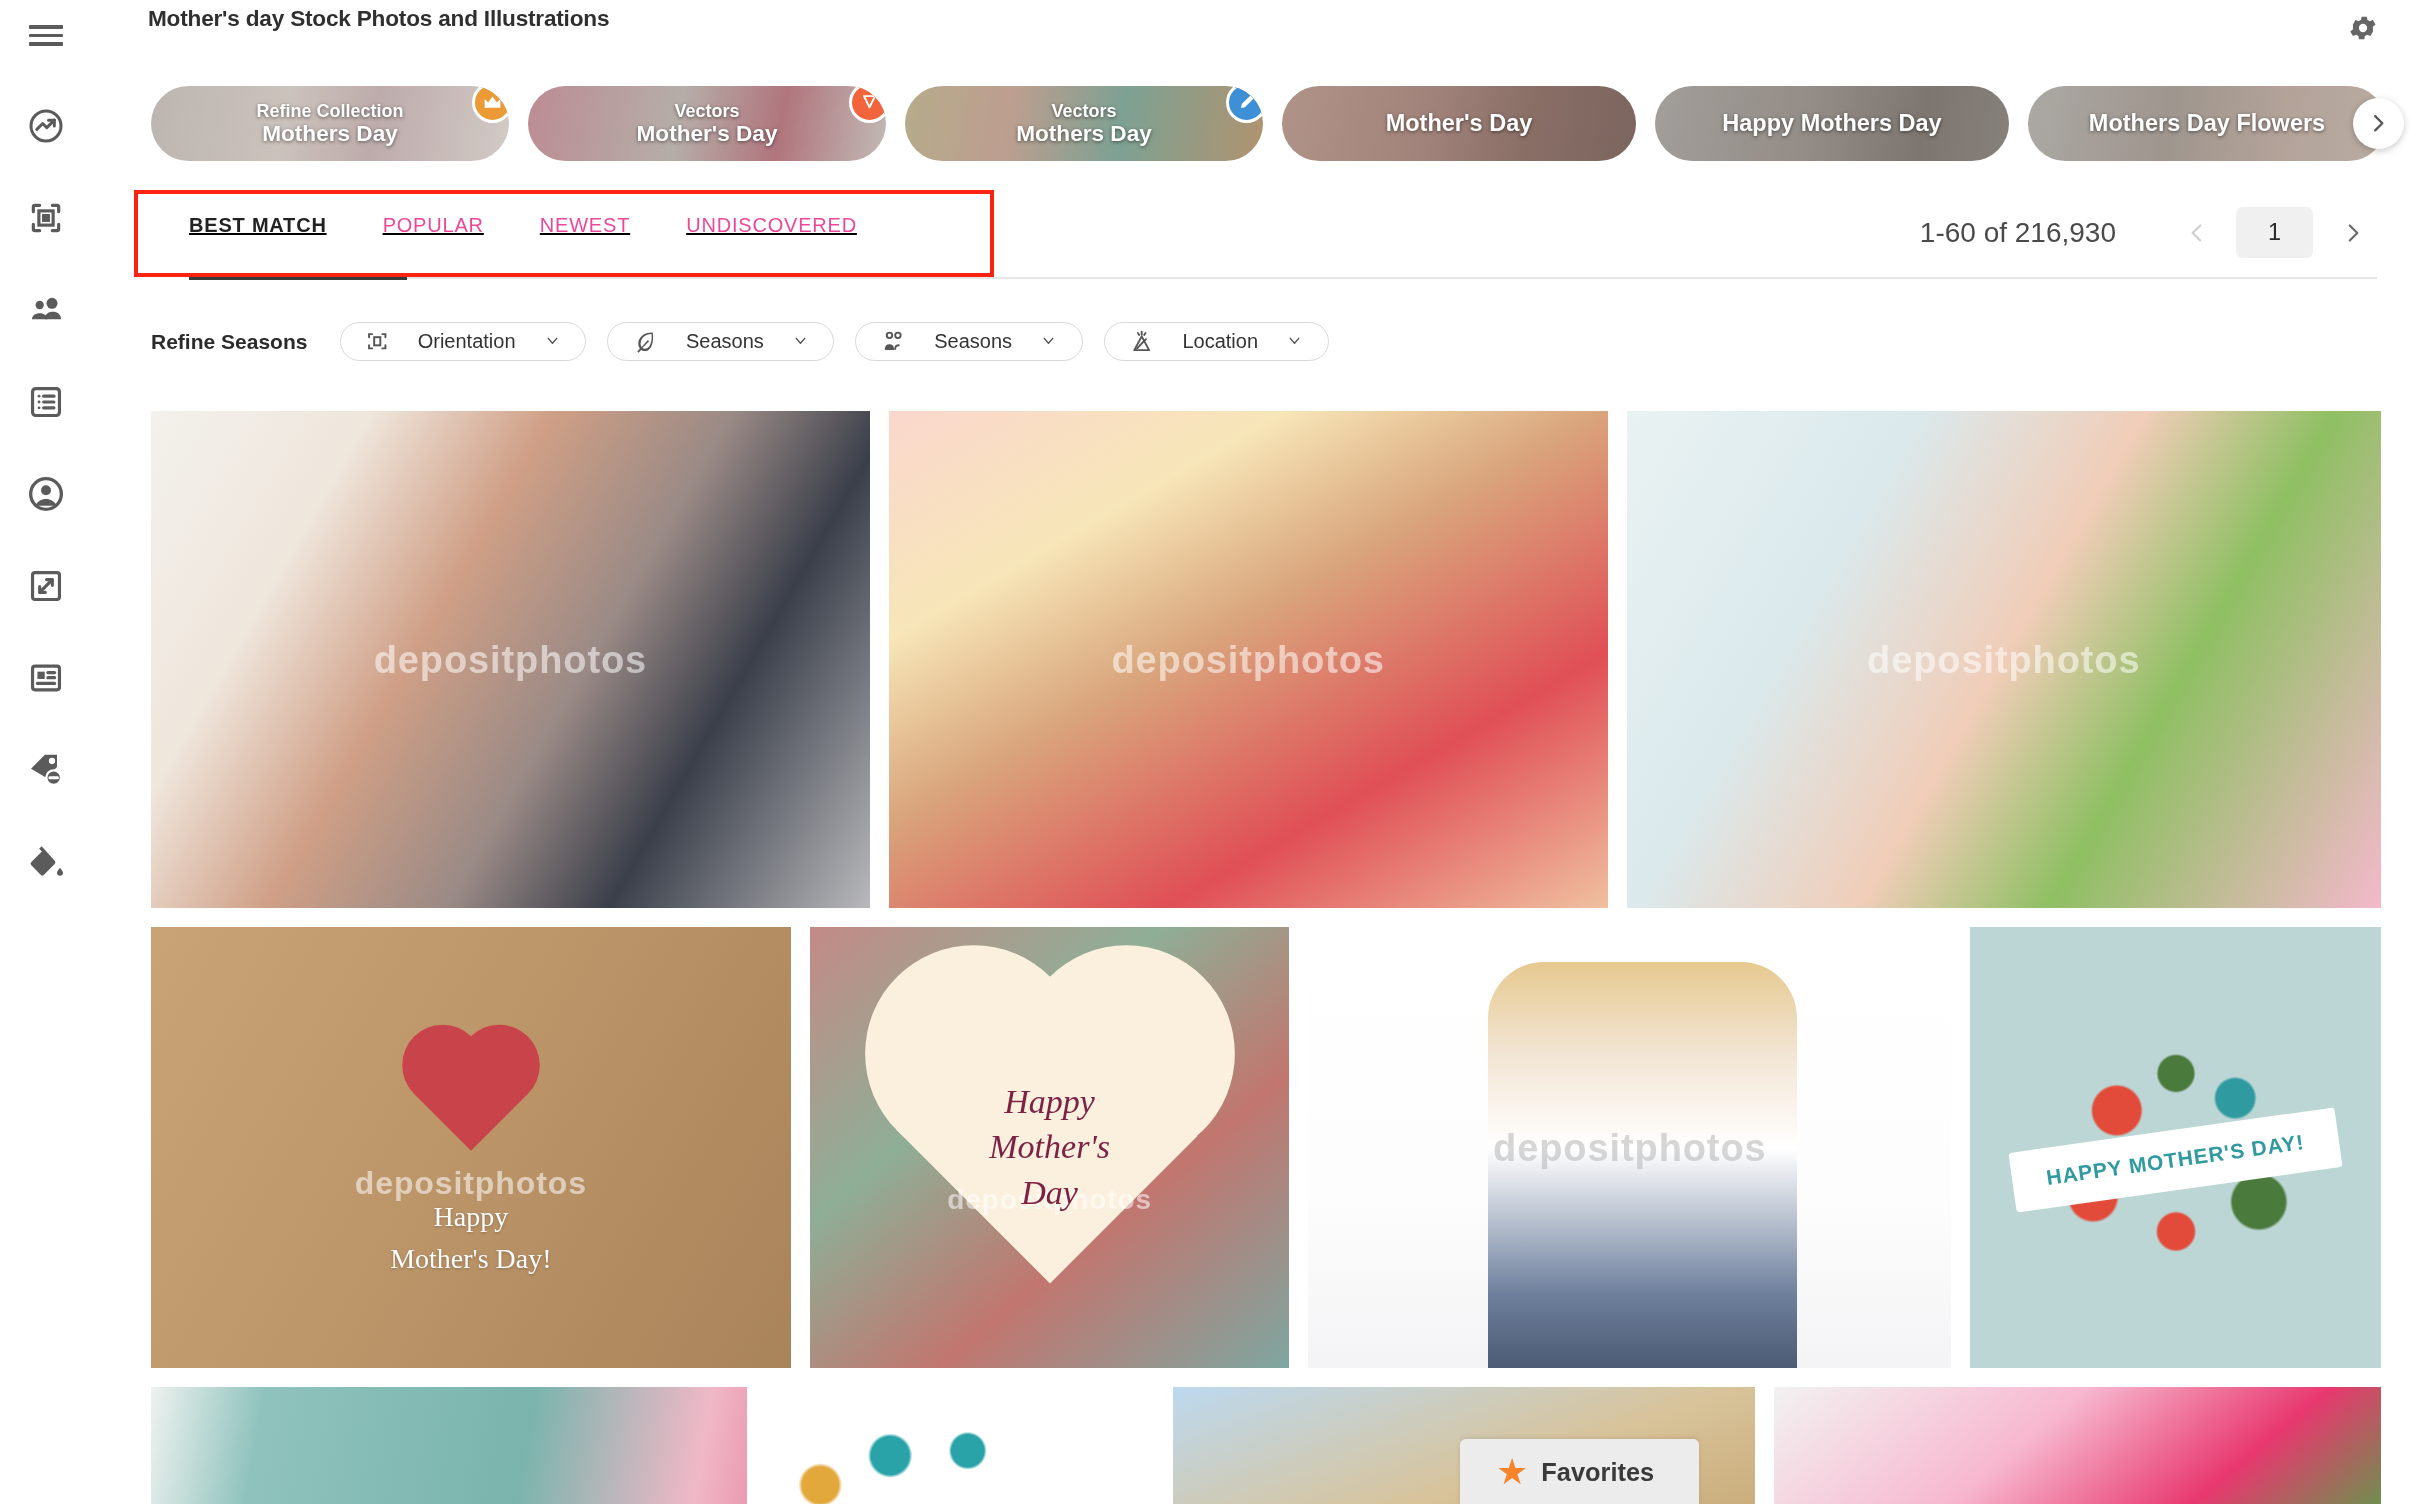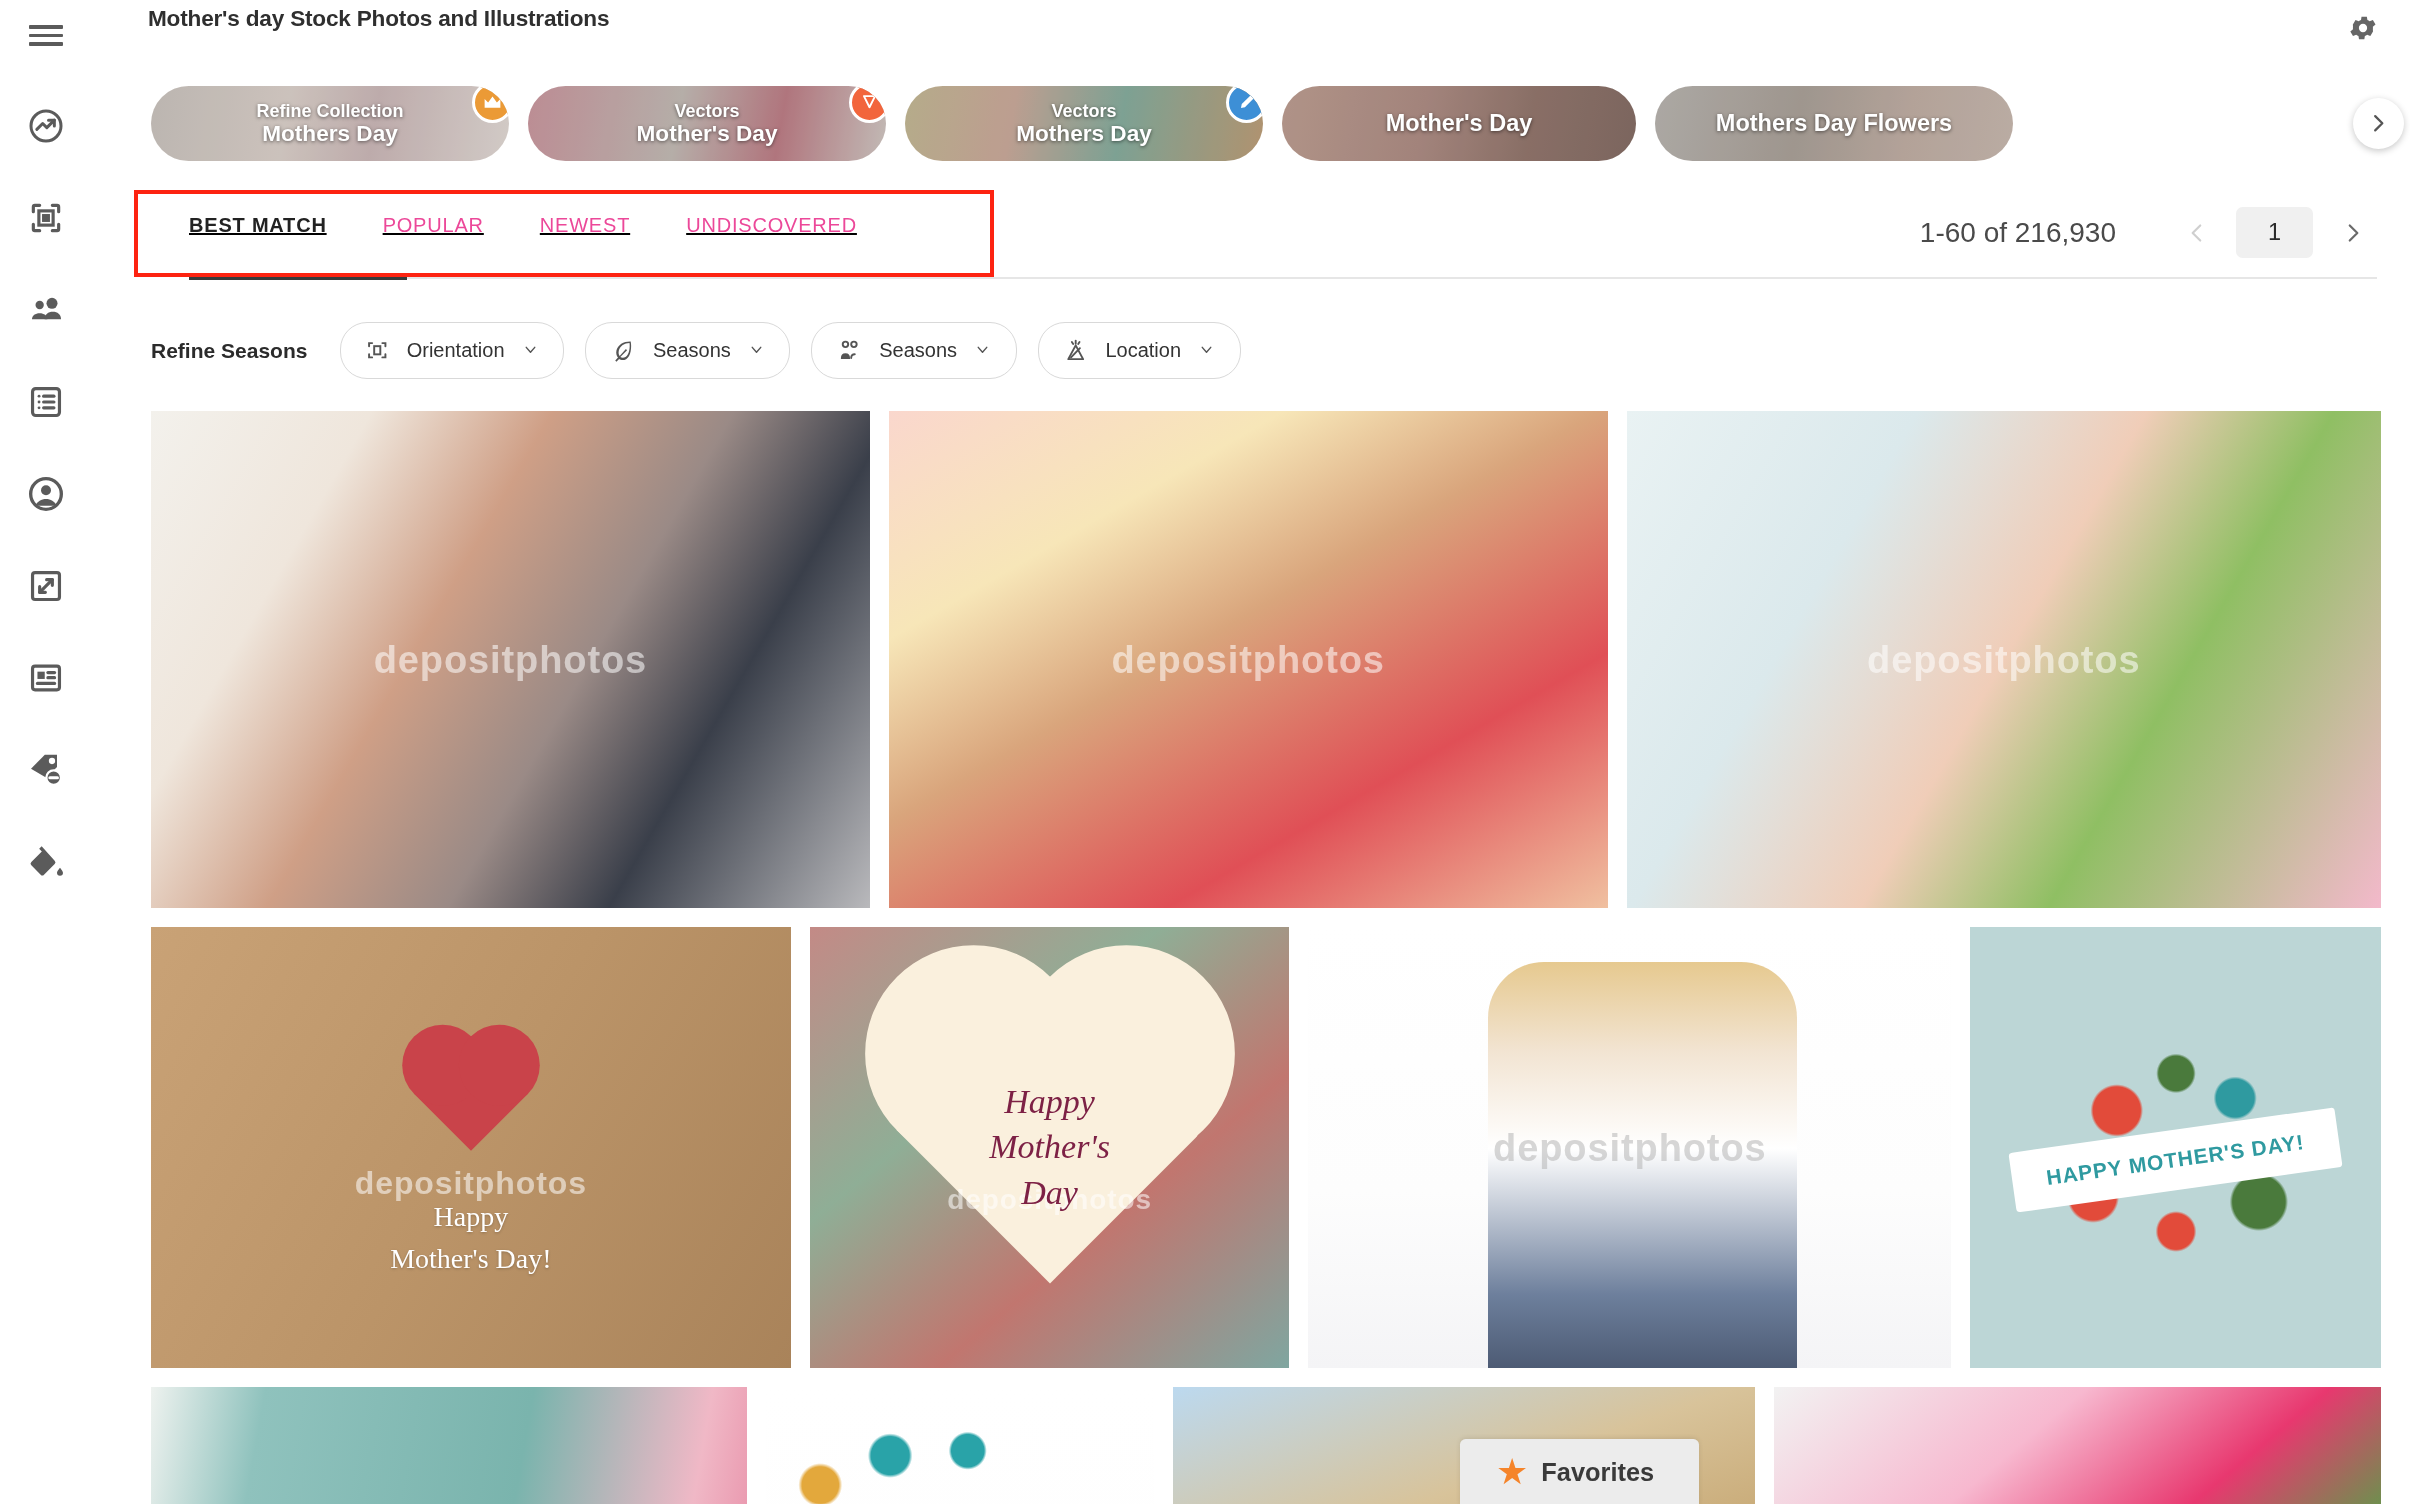--- a/index.html
+++ b/index.html
@@ -84,22 +84,22 @@
   .pg-num {
     min-width: 77px; height: 51px; background: #f0f0f0; border-radius: 6.6px;
     display: flex; align-items: center; justify-content: center;
     font-size: 23.5px; color: #2b2b2b; cursor: pointer;
   }
 
   
   .refine { position: absolute; left: 151px; top: 322px; display: flex; align-items: center; gap: 21px; }
   .refine-label { font-size: 21px; font-weight: bold; color: #2b2b2b; margin-right: 11.3px; }
   .filter {
-    height: 57px; border: 1.9px solid #d9d9d9; border-radius: 27px; background: #fff;
-    display: flex; align-items: center; gap: 17px; padding: 0 24.5px; cursor: pointer;
+    height: 39px; border: 1.9px solid #d9d9d9; border-radius: 27px; background: #fff;
+    display: flex; align-items: center; gap: 28px; padding: 0 24.5px; cursor: pointer;
   }
   .filter .ftxt { font-size: 20px; color: #333; }
   .filter .ficon { display: flex; color: #555; }
   .caret { color: #555; }
 
   
   .grid { position: absolute; left: 151px; top: 411px; right: 30px; bottom: 0; overflow: hidden; }
   .grow { display: flex; gap: 19px; margin-bottom: 19px; }
   .cell { position: relative; overflow: hidden; background: #eee; }
   .cell .ph { position: absolute; inset: 0; }
@@ -312,20 +312,27 @@
     </div>
 
     <div class="chip" style="width:354px">
       <div class="bg" style="background:linear-gradient(100deg,#c9a89b 0%,#b9968d 40%,#9c7e74 70%,#8d746c 100%)"></div>
       <div class="ov"></div>
       <div class="lbl">
         <span class="single">Mother's Day</span>
       </div>
     </div>
 
+    <div class="chip" style="width:354px">
+      <div class="bg" style="background:linear-gradient(100deg,#b9b4b0 0%,#a8a099 45%,#8e8680 75%,#9a938d 100%)"></div>
+      <div class="ov"></div>
+      <div class="lbl">
+        <span class="single">Happy Mothers Day</span>
+      </div>
+    </div>
 
     <div class="chip" style="width:358px">
       <div class="bg" style="background:linear-gradient(100deg,#c4c0bb 0%,#b5aba2 40%,#ccb9ae 70%,#d4c4ba 100%)"></div>
       <div class="ov"></div>
       <div class="lbl">
         <span class="single">Mothers Day Flowers</span>
       </div>
     </div>
   </div>
   <div class="chips-next">

